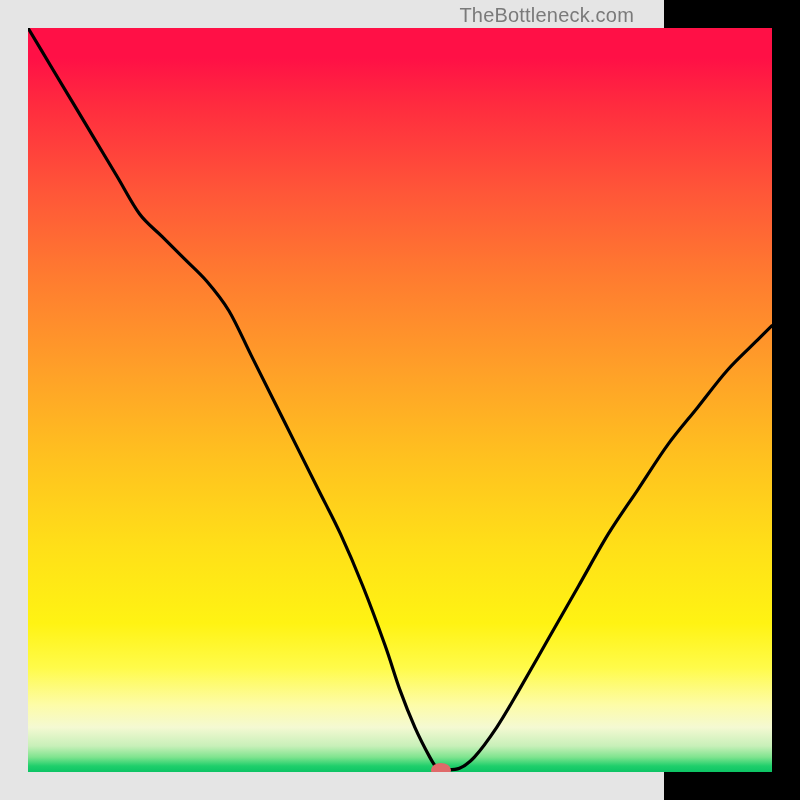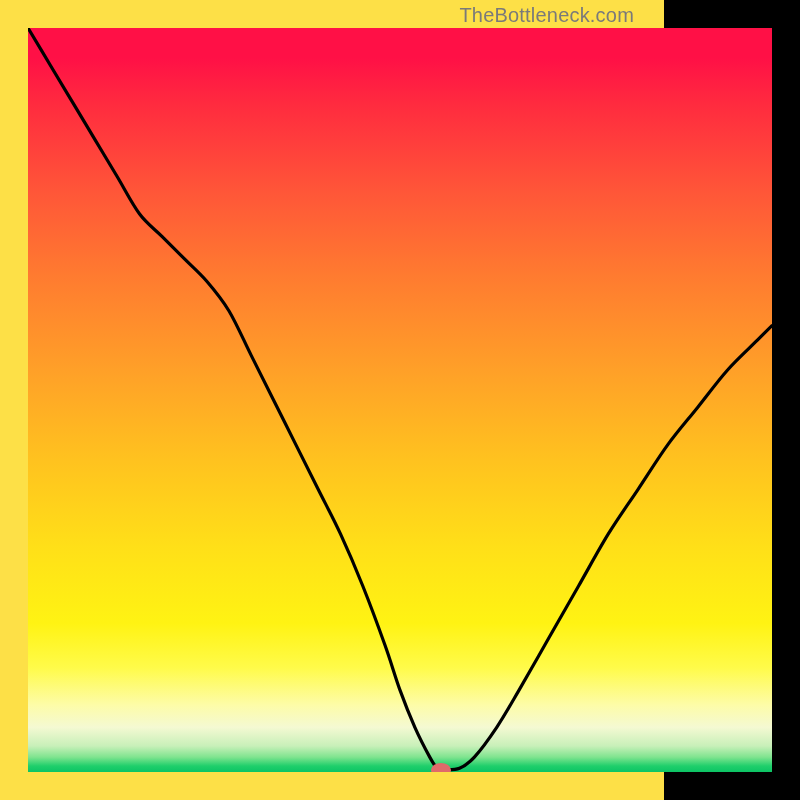--- a/index.html
+++ b/index.html
@@ -9,21 +9,21 @@
     height: 800px;
     background: #000;
     overflow: hidden;
   }
   .frame {
     position: absolute;
     left: 0;
     top: 0;
     width: 664px;
     height: 800px;
-    background: #fde047;
+    background: #e5e5e5;
   }
   .plot-area {
     position: absolute;
     left: 28px;
     top: 28px;
     width: 744px;
     height: 744px;
     overflow: hidden;
   }
   .gradient {

